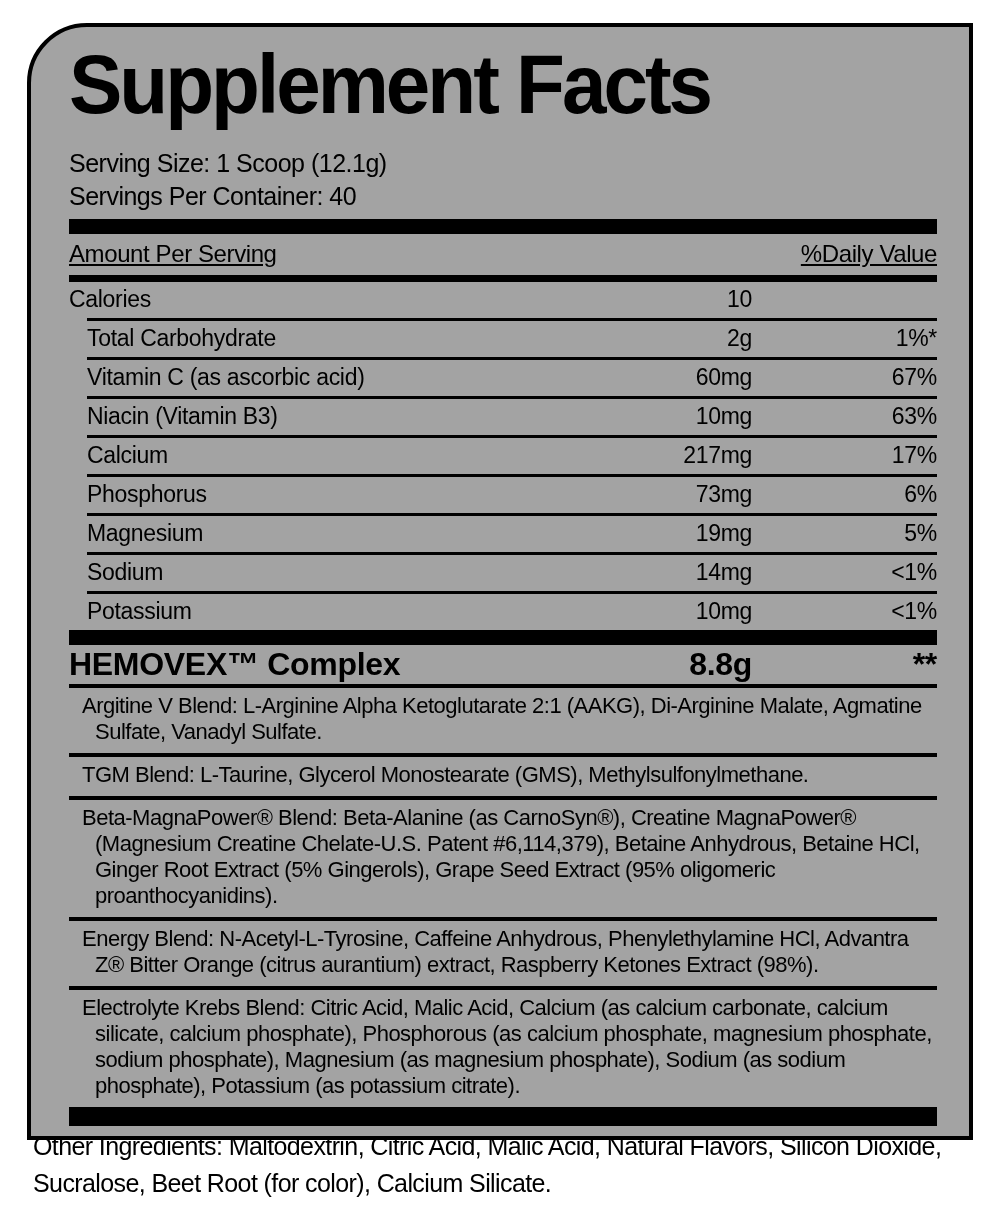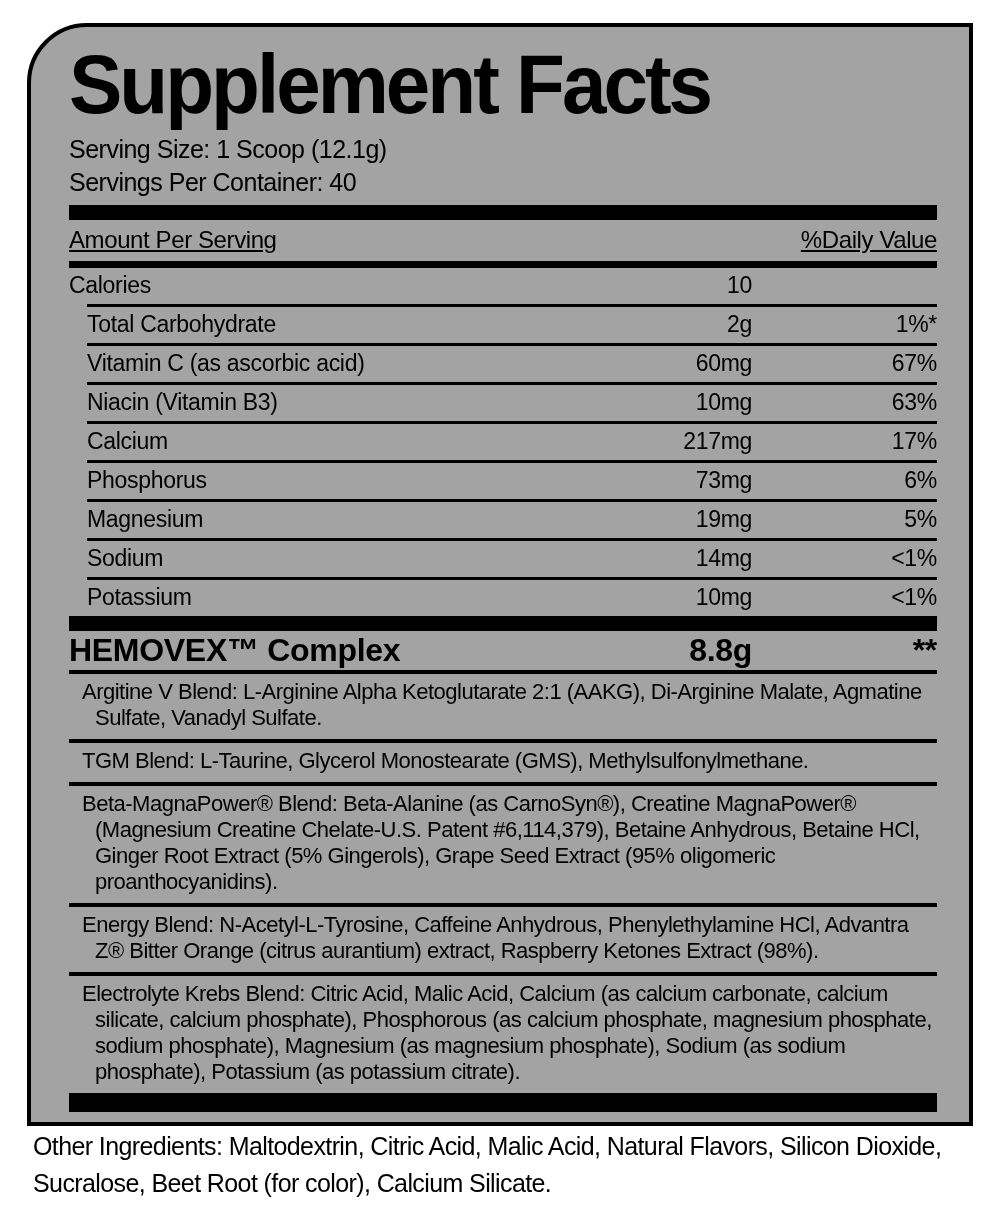--- a/index.html
+++ b/index.html
@@ -24,21 +24,21 @@
   .sf-title {
     margin-top: 16px;
     font-size: 80px;
     font-weight: bold;
     letter-spacing: -3px;
     line-height: 1.0;
     white-space: nowrap;
     transform: scaleY(1.04);
     transform-origin: left top;
   }
-  .serving-block { margin-top: 10px; font-size: 25px; letter-spacing: -0.5px; }
+  .serving-block { margin-top: 24px; font-size: 25px; letter-spacing: -0.5px; }
   .serving-block div { line-height: 1.3; }
 
   .bar { background: #000; width: 100%; }
   .bar-thick  { height: 15px; margin-top: 7px; }
   .bar-medium { height: 7px; }
   .bar-mid2   { height: 15px; }
   .bar-bottom { height: 19px; }
 
   .hdr-row {
     display: flex; justify-content: space-between; align-items: baseline;

